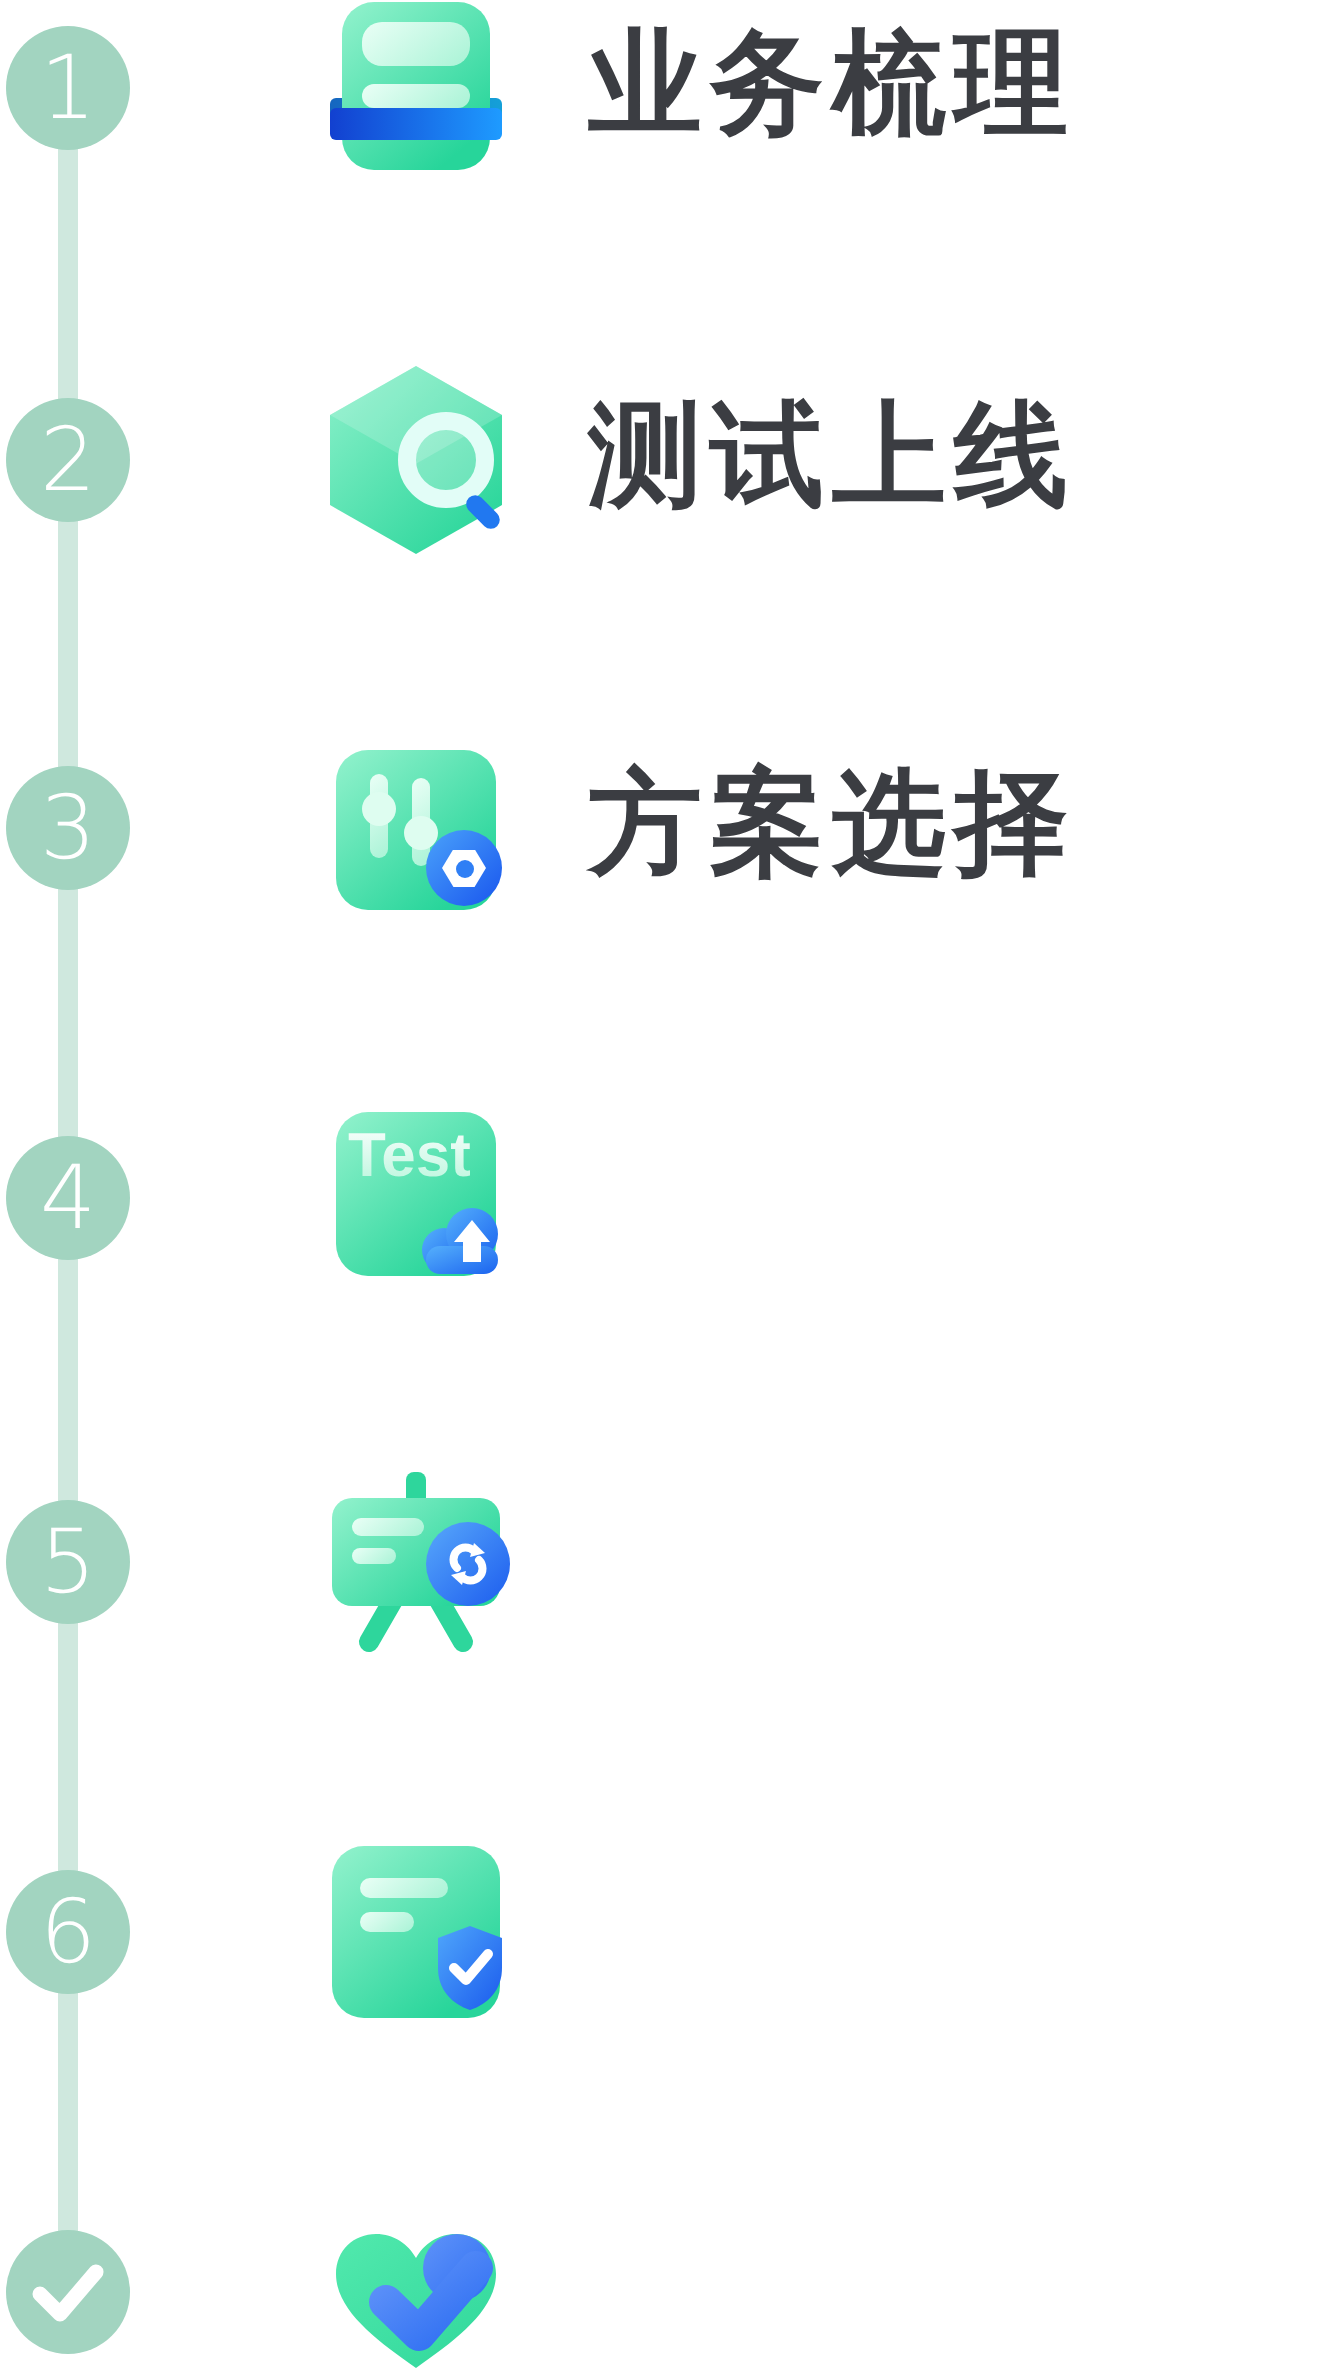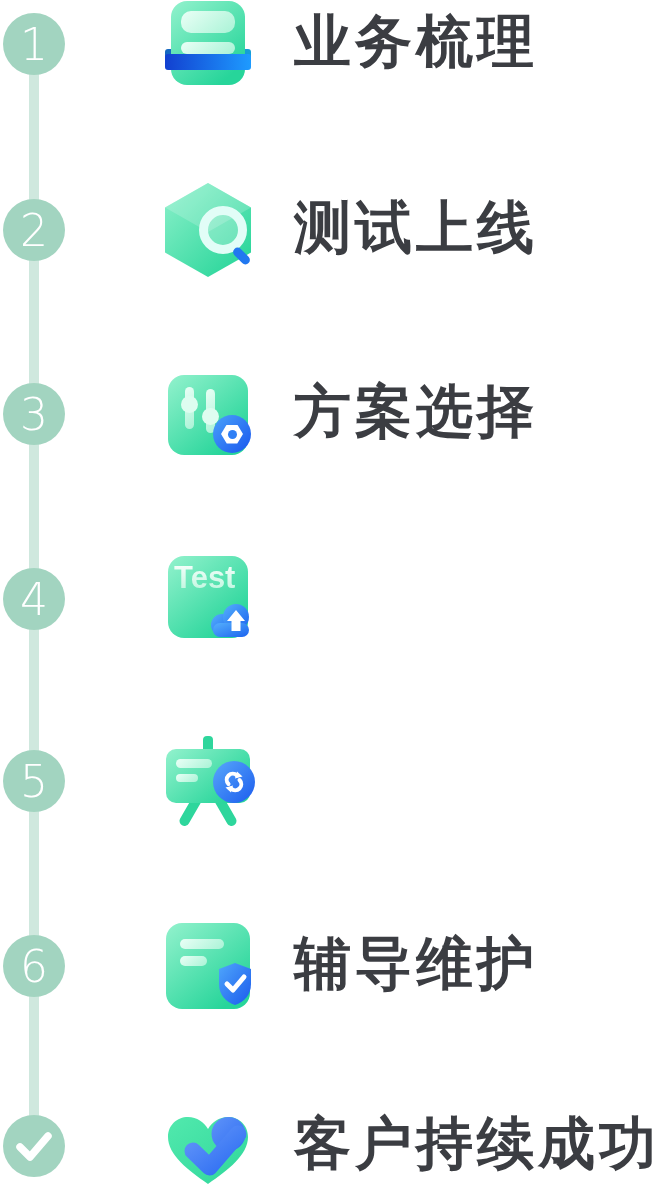--- a/index.html
+++ b/index.html
@@ -176,21 +176,20 @@
         <defs>
             <linearGradient id="gb6" x1="0" y1="0" x2="1" y2="1">
           <stop offset="0" stop-color="#4fa6fb"></stop>
               <stop offset="1" stop-color="#1b5bed"></stop>
         </linearGradient>
           </defs>
         <path d="M17 1 L33 7 V22 C33 33 26 40 17 43 C8 40 1 33 1 22 V7 Z" fill="url(#gb6)"></path>
         <path d="M9 22 L15 28 L26 15" stroke="#ffffff" stroke-width="5" fill="none" stroke-linecap="round" stroke-linejoin="round"></path>
       </svg>
     </div>
-    <div class="label">辅导维护</div>
   </div>
 
   <div class="step s7">
     <div class="circle">
       <svg width="62" height="62" viewBox="0 0 62 62" xmlns="http://www.w3.org/2000/svg">
         <path d="M17 32 L27 42 L45 21" stroke="#ffffff" stroke-width="7.5" fill="none" stroke-linecap="round" stroke-linejoin="round"></path>
       </svg>
     </div>
     <div class="icon-box">
       <svg class="i7" width="88" height="72" viewBox="0 0 88 72" xmlns="http://www.w3.org/2000/svg">
@@ -202,15 +201,14 @@
           <linearGradient id="gb7" x1="0" y1="0" x2="1" y2="1">
             <stop offset="0" stop-color="#5f93f9"></stop>
               <stop offset="1" stop-color="#2e6ef2"></stop>
           </linearGradient>
         </defs>
         <path d="M44 69 C24 55 4 40 4 22 C4 10 13 2 24 2 C33 2 40 7 44 14 C48 7 55 2 64 2 C75 2 84 10 84 22 C84 40 64 55 44 69 Z" fill="url(#gg7)"></path>
         <circle cx="64.5" cy="19" r="17" fill="url(#gb7)"></circle>
         <path d="M29 36 L45.5 52 L74 19" stroke="url(#gb7)" stroke-width="17" fill="none" stroke-linecap="round" stroke-linejoin="round"></path>
       </svg>
     </div>
-    <div class="label">客户持续成功</div>
   </div>
 </div>
 
 </body></html>

